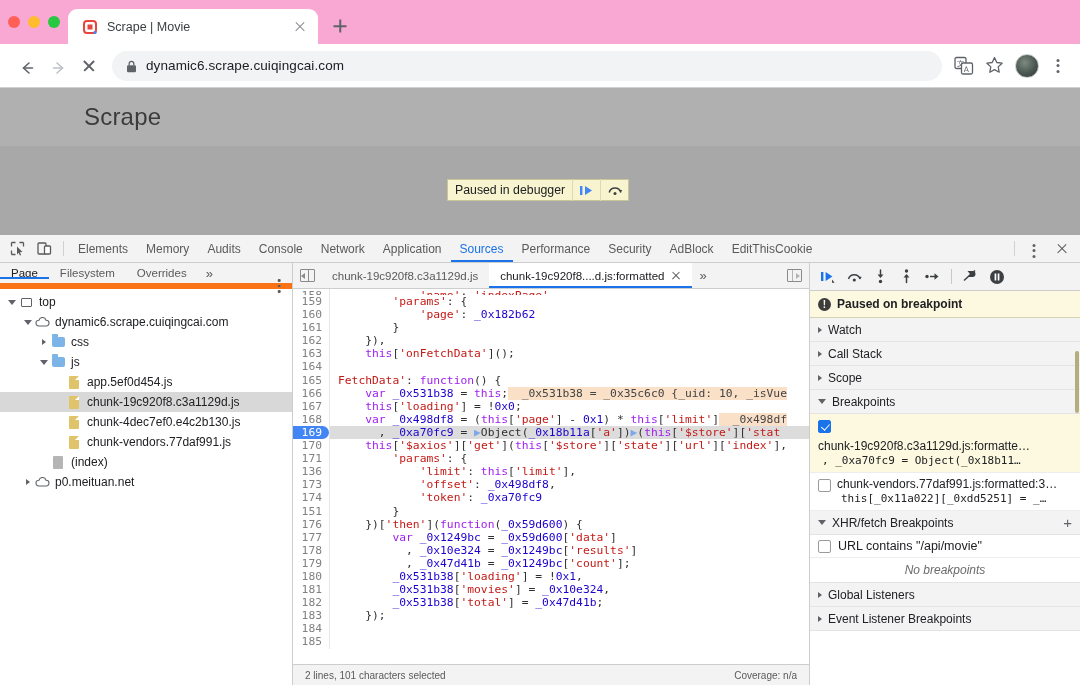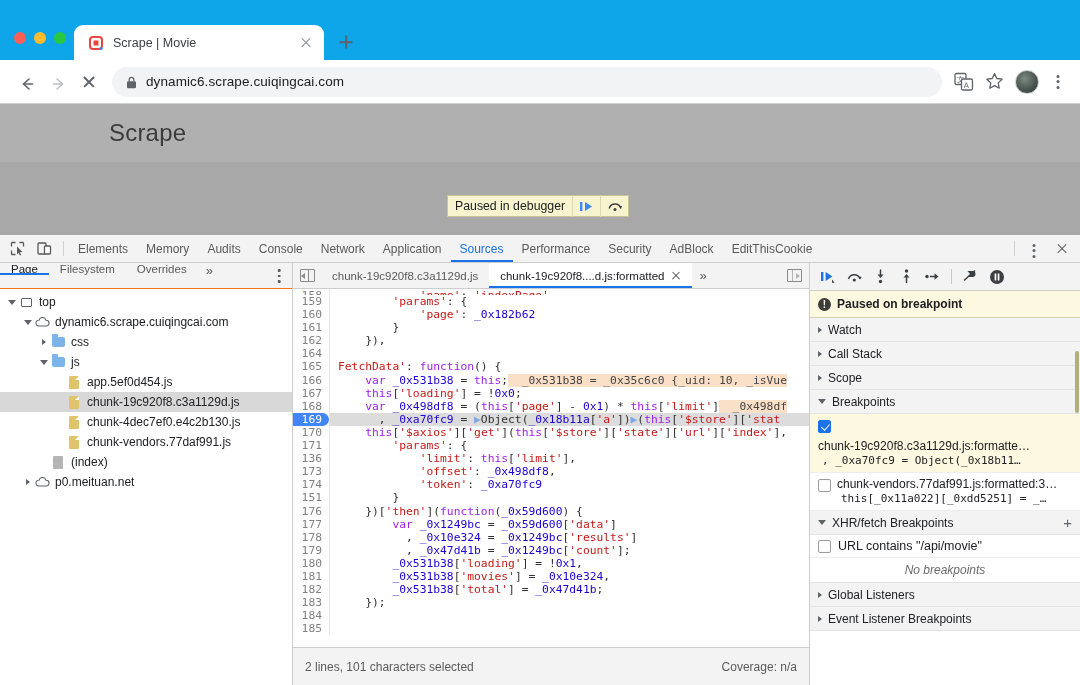--- a/index.html
+++ b/index.html
@@ -6,22 +6,22 @@
   html, body {
     width: 1080px; height: 685px;
     font-family: "Liberation Sans", sans-serif;
     overflow: hidden;
     background: #fff;
   }
   .screen { position: relative; width: 1080px; height: 685px; }
 
   
   .chrome-tabbar {
-    height: 60px; background: #0ea5e9;
-    display: flex; align-items: flex-end; padding-left: 10px;
+    height: 44px; background: #f9a8d4;
+    display: flex; align-items: flex-end; padding-left: 4px;
     position: relative;
   }
   .traffic { display: flex; gap: 8px; align-items: center; height: 44px; padding: 0 8px 0 4px; }
   .traffic i { width: 12px; height: 12px; border-radius: 50%; display: block; }
   .tl-red { background: #ff5f57; } .tl-yel { background: #febc2e; } .tl-grn { background: #28c840; }
 
   .tab {
     height: 35px; width: 250px; background: #fff;
     border-radius: 9px 9px 0 0;
     display: flex; align-items: center; gap: 9px; padding: 0 10px 0 14px;
@@ -78,21 +78,21 @@
   .kebab i {
     position: absolute; left: 50%; width: 3px; height: 3px; border-radius: 50%;
     background: #5f6368; transform: translateX(-50%);
   }
   .kebab i:nth-child(1) { top: 5px; } .kebab i:nth-child(2) { top: 10.5px; } .kebab i:nth-child(3) { top: 16px; }
 
   
   .viewport { height: 147px; background: #a8a8a8; position: relative; overflow: hidden; }
   .site-header {
     height: 58px; background: #b0b0b0; display: flex; align-items: center;
-    padding-left: 109px; position: relative;
+    padding-left: 84px; position: relative;
   }
   .site-title { font-size: 24px; color: #3b3b3b; font-weight: 400; letter-spacing: .2px; }
   .paused-bar {
     position: absolute; left: 447px; top: 91px; height: 22px;
     background: #f7f4cf; border: 1px solid #c9c59a;
     display: flex; align-items: center; z-index: 5;
   }
   .paused-bar .pb-text { font-size: 12.3px; color: #202124; padding: 0 7px; white-space: nowrap; }
   .pb-btn {
     width: 28px; height: 22px; border-left: 1px solid #ddd9b4;
@@ -122,22 +122,22 @@
   .dt-close .xm::before, .dt-close .xm::after {
     content: ""; position: absolute; left: 0; top: 5.5px; width: 12px; height: 1.3px; background: #5a5a5a;
   }
   .dt-close .xm::before { transform: rotate(45deg); } .dt-close .xm::after { transform: rotate(-45deg); }
 
   .dt-body { display: flex; height: 422px; }
 
   
   .nav-pane { width: 293px; border-right: 1px solid #cdcdcd; display: flex; flex-direction: column; background: #fff; }
   .nav-tabs {
-    height: 26px; background: #f3f3f3; border-bottom: 1px solid #f97316;
-    display: flex; align-items: flex-start;
+    height: 26px; background: #f3f3f3; border-bottom: 6px solid #f97316;
+    display: flex; align-items: center;
   }
   .nav-tab {
     display: flex; align-items: center; padding: 0 11px; font-size: 11.5px; color: #5a5a5a; position: relative;
   }
   .nav-tab.active { color: #202124; }
   .nav-tab.active::after { content: ""; position: absolute; left: 0; right: 0; bottom: 0; height: 2px; background: #1a73e8; }
   .nav-more { display: flex; align-items: center; padding: 0 8px; font-size: 13px; color: #5a5a5a; }
   .nav-kebab { margin-left: auto; width: 26px; display: flex; align-items: center; justify-content: center; position: relative; }
   .nav-kebab i { position: absolute; left: 50%; width: 2.6px; height: 2.6px; border-radius: 50%; background: #5a5a5a; transform: translateX(-50%); }
   .nav-kebab i:nth-child(1) { top: 6px; } .nav-kebab i:nth-child(2) { top: 11.5px; } .nav-kebab i:nth-child(3) { top: 17px; }
@@ -200,23 +200,23 @@
   }
   .code { padding-left: 8px; border-left: 1px solid #e6e6e6; flex: 1; min-width: 0; overflow: hidden; }
   .k { color: #a020f0; }            
   .s { color: #c41a16; }            
   .n { color: #1c00cf; }            
   .p { color: #303030; }
   .inline-val { background: #fbe0c8; color: #444; }
   .tri-marker { color: #7da7e8; }
 
   .code-status {
-    height: 38px; border-top: 1px solid #cdcdcd; background: #f3f3f3;
+    height: 21px; border-top: 1px solid #cdcdcd; background: #f3f3f3;
     display: flex; align-items: center; justify-content: space-between;
-    padding: 0 12px; font-size: 12px; color: #5a5a5a;
+    padding: 0 12px; font-size: 10px; color: #5a5a5a;
   }
 
   
   .dbg-pane { width: 270px; flex: 0 0 270px; display: flex; flex-direction: column; background: #fff; }
   .dbg-toolbar {
     height: 28px; background: #f3f3f3; border-bottom: 1px solid #cdcdcd;
     display: flex; align-items: center; gap: 2px; padding: 0 6px;
   }
   .dbg-btn { width: 24px; height: 24px; display: flex; align-items: center; justify-content: center; position: relative; }
   .dbg-vsep { width: 1px; height: 15px; background: #c8c8c8; margin: 0 5px; }
@@ -540,20 +540,21 @@
             </span>
           </div>
         </div>
         <div class="code-area">
           <div class="code-scroll" id="code-lines">
               <div class="cl hl-clip" style="height: 6px; overflow: hidden;"><div class="gut">158</div><div class="code"><span class="p">            </span><span class="s">'name'</span><span class="p">: </span><span class="s">'indexPage'</span><span class="p">,</span></div></div>
               <div class="cl"><div class="gut">159</div><div class="code"><span class="p">        </span><span class="s">'params'</span><span class="p">: {</span></div></div>
               <div class="cl"><div class="gut">160</div><div class="code"><span class="p">            </span><span class="s">'page'</span><span class="p">: </span><span class="n">_0x182b62</span></div></div>
               <div class="cl"><div class="gut">161</div><div class="code"><span class="p">        }</span></div></div>
               <div class="cl"><div class="gut">162</div><div class="code"><span class="p">    }),</span></div></div>
+              <div class="cl"><div class="gut">163</div><div class="code"><span class="p">    </span><span class="k">this</span><span class="p">[</span><span class="s">'onFetchData'</span><span class="p">]();</span></div></div>
               <div class="cl"><div class="gut">164</div><div class="code"></div></div>
               <div class="cl"><div class="gut">165</div><div class="code"><span class="s">FetchData'</span><span class="p">: </span><span class="k">function</span><span class="p">() {</span></div></div>
               <div class="cl"><div class="gut">166</div><div class="code"><span class="p">    </span><span class="k">var</span><span class="p"> </span><span class="n">_0x531b38</span><span class="p"> = </span><span class="k">this</span><span class="p">;</span><span class="inline-val">  _0x531b38 = _0x35c6c0 {_uid: 10, _isVue</span></div></div>
               <div class="cl"><div class="gut">167</div><div class="code"><span class="p">    </span><span class="k">this</span><span class="p">[</span><span class="s">'loading'</span><span class="p">] = !</span><span class="n">0x0</span><span class="p">;</span></div></div>
               <div class="cl"><div class="gut">168</div><div class="code"><span class="p">    </span><span class="k">var</span><span class="p"> </span><span class="n">_0x498df8</span><span class="p"> = (</span><span class="k">this</span><span class="p">[</span><span class="s">'page'</span><span class="p">] - </span><span class="n">0x1</span><span class="p">) * </span><span class="k">this</span><span class="p">[</span><span class="s">'limit'</span><span class="p">]</span><span class="inline-val">  _0x498df</span></div></div>
               <div class="cl hl bp"><div class="gut"><span class="bp-chip">169</span></div><div class="code"><span class="p">      , </span><span class="n">_0xa70fc9</span><span class="p"> = </span><span class="tri-marker">▶</span><span class="p">Object(</span><span class="n">_0x18b11a</span><span class="p">[</span><span class="s">'a'</span><span class="p">])</span><span class="tri-marker">▶</span><span class="p">(</span><span class="k">this</span><span class="p">[</span><span class="s">'$store'</span><span class="p">][</span><span class="s">'stat</span></div></div>
               <div class="cl"><div class="gut">170</div><div class="code"><span class="p">    </span><span class="k">this</span><span class="p">[</span><span class="s">'$axios'</span><span class="p">][</span><span class="s">'get'</span><span class="p">](</span><span class="k">this</span><span class="p">[</span><span class="s">'$store'</span><span class="p">][</span><span class="s">'state'</span><span class="p">][</span><span class="s">'url'</span><span class="p">][</span><span class="s">'index'</span><span class="p">],</span></div></div>
               <div class="cl"><div class="gut">171</div><div class="code"><span class="p">        </span><span class="s">'params'</span><span class="p">: {</span></div></div>
               <div class="cl"><div class="gut">136</div><div class="code"><span class="p">            </span><span class="s">'limit'</span><span class="p">: </span><span class="k">this</span><span class="p">[</span><span class="s">'limit'</span><span class="p">],</span></div></div>
               <div class="cl"><div class="gut">173</div><div class="code"><span class="p">            </span><span class="s">'offset'</span><span class="p">: </span><span class="n">_0x498df8</span><span class="p">,</span></div></div>

